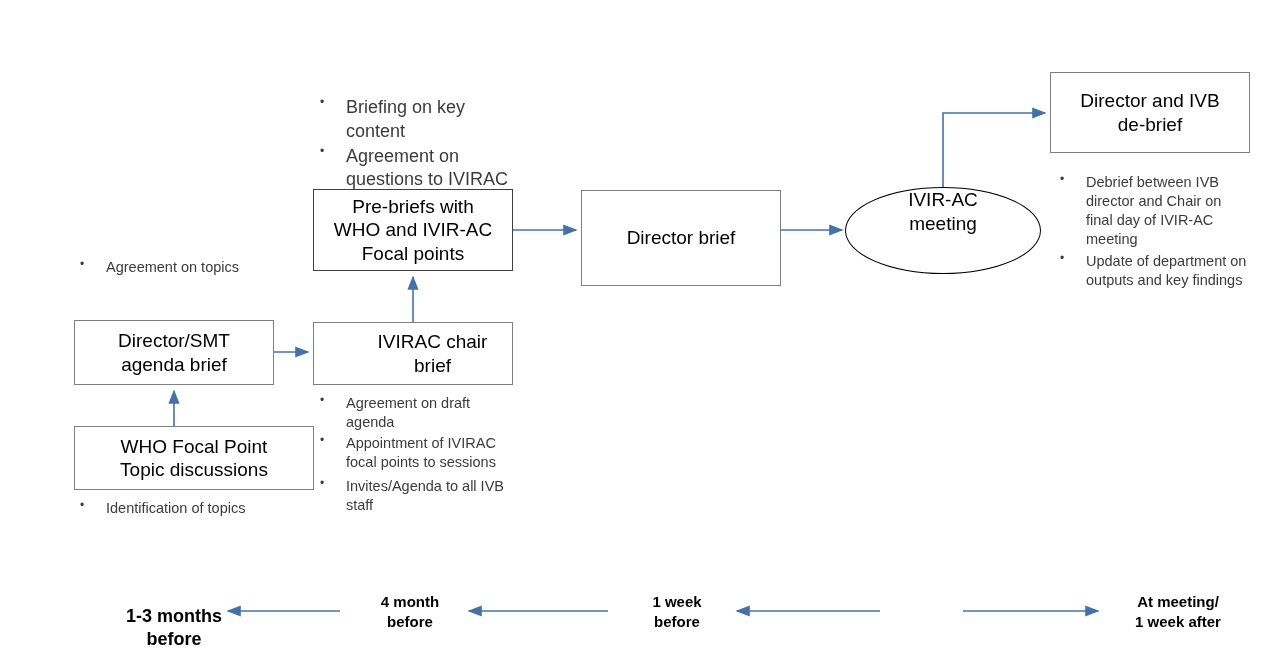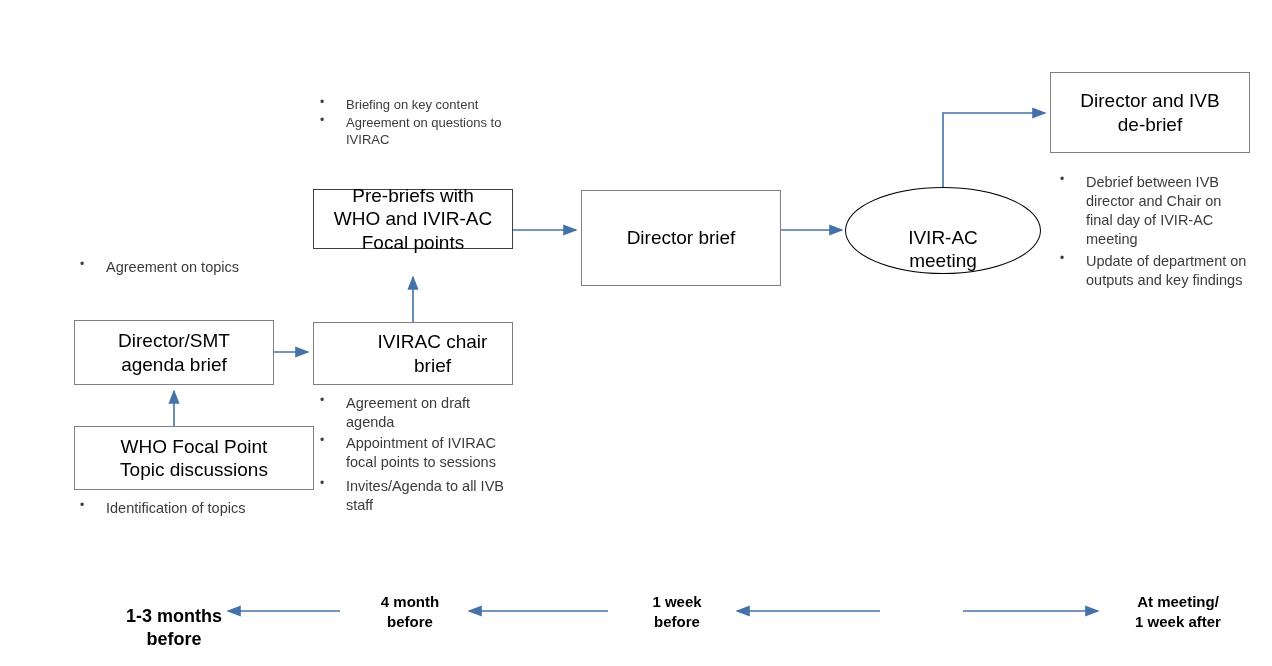--- a/index.html
+++ b/index.html
@@ -44,21 +44,21 @@
     padding: 0 6px;
     white-space: pre-line;
   }
   .ellipse-node {
     position: absolute;
     box-sizing: border-box;
     border: 1.5px solid #000000;
     border-radius: 50%;
     background: #ffffff;
     display: flex;
-    align-items: flex-end;
+    align-items: flex-start;
     justify-content: center;
     text-align: center;
     line-height: 1.25;
   }
   .bullets {
     position: absolute;
     list-style: none;
     margin: 0;
     padding: 0;
     color: #3b3b3b;
@@ -126,41 +126,41 @@
 
   <div class="node" style="left:74px; top:320px; width:200px; height:65px; font-size:19px;">
     <span class="node-text">Director/SMT
 agenda brief</span>
   </div>
 
   <div class="node" style="left:313px; top:322px; width:200px; height:63px; font-size:19px;padding-left:39px;">
     <span class="node-text">IVIRAC chair brief</span>
   </div>
 
-  <div class="node" style="left:313px; top:189px; width:200px; height:60px; font-size:19px; border-color:#404040;">
+  <div class="node" style="left:313px; top:189px; width:200px; height:82px; font-size:19px; border-color:#404040;">
     <span class="node-text">Pre-briefs with
 WHO and IVIR-AC
 Focal points</span>
   </div>
 
   <div class="node" style="left:581px; top:190px; width:200px; height:96px; font-size:19px;">
     <span class="node-text">Director brief</span>
   </div>
 
   <div class="ellipse-node" style="left:845px; top:187px; width:196px; height:87px; font-size:19px;">
     <span class="node-text">IVIR-AC
 meeting</span>
   </div>
 
   <div class="node" style="left:1050px; top:72px; width:200px; height:81px; font-size:19px;">
     <span class="node-text">Director and IVB
 de-brief</span>
   </div>
 
-  <ul class="bullets" style="left:318px; top:96px; width:205px; font-size:13px;">
+  <ul class="bullets" style="left:318px; top:96px; width:205px; font-size:18px;">
     <li>
       <span>Briefing on key content</span>
     </li>
     <li>
       <span>Agreement on questions to IVIRAC</span>
     </li>
   </ul>
 
   <ul class="bullets" style="left:78px; top:258px; width:200px; font-size:14.5px;">
     <li>

